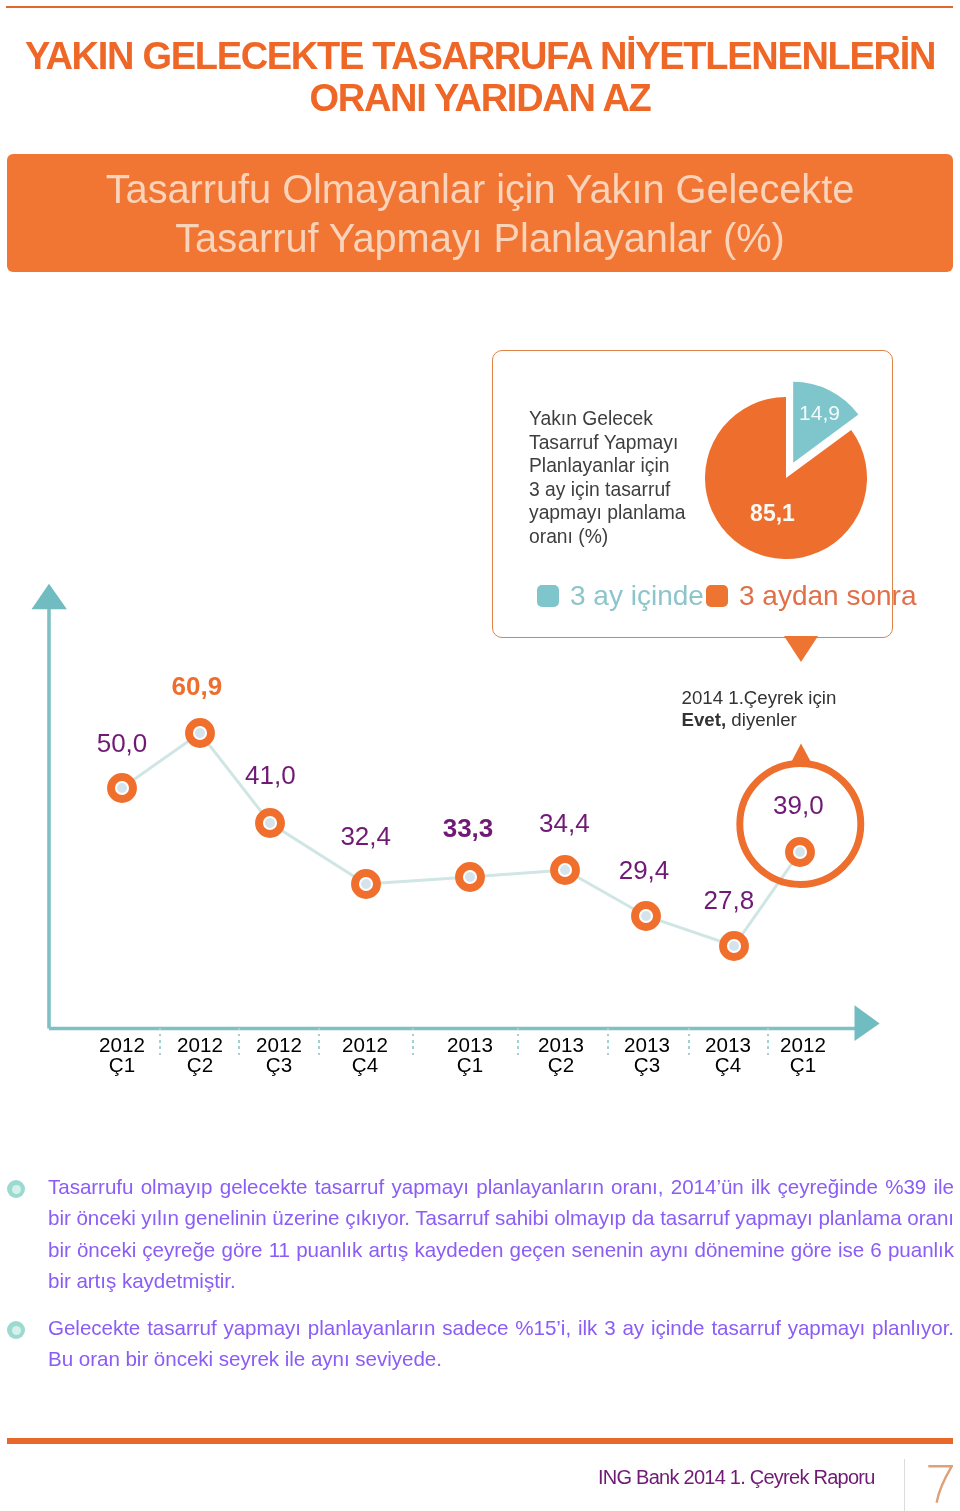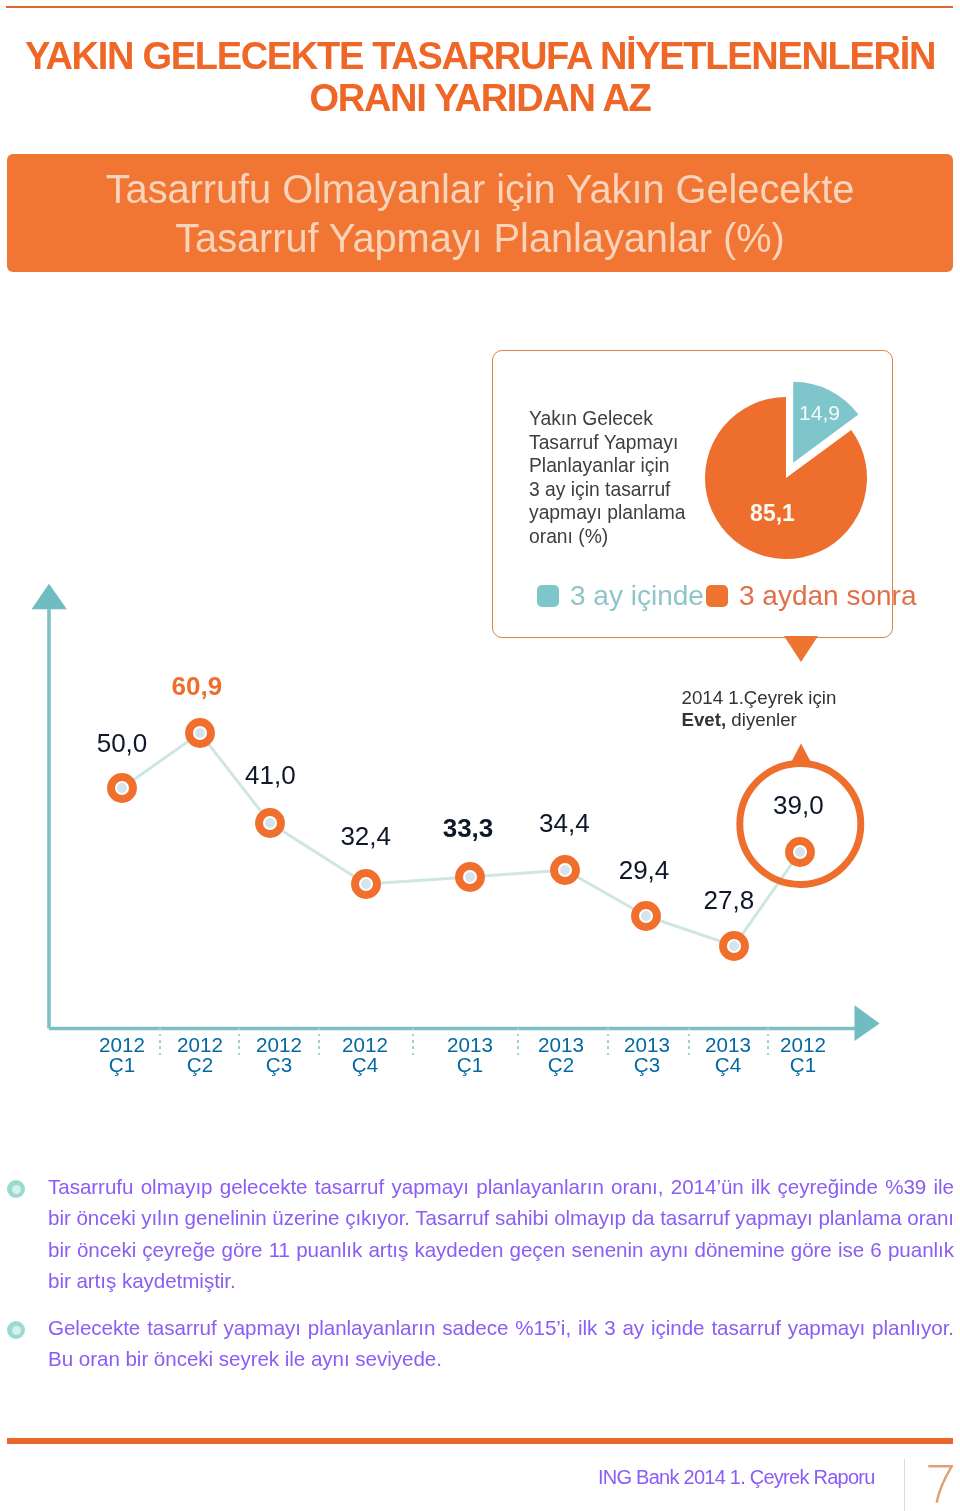--- a/index.html
+++ b/index.html
@@ -27,38 +27,38 @@
              border-left:17px solid transparent; border-right:17px solid transparent;
              border-top:26px solid #ED7431; }
   .callout-text { position:absolute; left:529px; top:407px; width:200px; white-space:pre-line;
              color:#3E3E3E; font-size:19.3px; line-height:23.6px; }
   .lg { position:absolute; display:flex; align-items:center; }
   .lg .sw { width:22px; height:22px; border-radius:5px; display:inline-block; flex:0 0 auto; }
   .lg .lbl { margin-left:11px; font-size:28px; line-height:22px; white-space:nowrap; }
 
   
   .chart { position:absolute; left:0; top:0; width:960px; height:1120px; }
-  .xlab { position:absolute; text-align:center; color:#0369a1; font-size:20.6px; line-height:20.6px; width:70px; }
+  .xlab { position:absolute; text-align:center; color:#000000; font-size:20.6px; line-height:20.6px; width:70px; }
   .dtick { position:absolute; width:2.2px; height:27px; top:1028px; z-index:5;
            background:repeating-linear-gradient(to bottom,#A2D1D4 0,#A2D1D4 2.2px,transparent 2.2px,transparent 6.15px); }
   .note-head { position:absolute; text-align:left; font-size:18.7px; line-height:22.3px; color:#333333; }
-  .vlab { position:absolute; color:#0f172a; font-size:26px; line-height:26px; white-space:nowrap; }
+  .vlab { position:absolute; color:#701a75; font-size:26px; line-height:26px; white-space:nowrap; }
   .vlab.b { color:#ED6E2D; font-weight:bold; }
 
   
   .note { position:absolute; left:48px; width:906px; }
   .bullet { position:absolute; left:-41px; top:9px; width:18px; height:18px; border-radius:50%;
             background:#9BDAD1; }
   .bullet::after { content:""; position:absolute; left:4.5px; top:4.5px; width:9px; height:9px;
             border-radius:50%; background:#D6F0EB; }
   .note-text { display:block; color:#8b5cf6; font-size:20.6px; line-height:31.3px; text-align:justify; letter-spacing:-0.05px; }
 
   
   .footer-rule { position:absolute; left:7px; top:1438px; width:946px; height:6px; background:#E8682B; }
-  .footer-text { position:absolute; left:598px; top:1464px; color:#8b5cf6; font-size:20px; line-height:26px;
+  .footer-text { position:absolute; left:598px; top:1464px; color:#701a75; font-size:20px; line-height:26px;
                  letter-spacing:-0.75px; }
   .footer-div { position:absolute; left:903.5px; top:1459px; width:1px; height:52px; background:#DCDCDC; }
   .footer-page { position:absolute; left:927px; top:1465px; width:26px; height:40px; }
   .footer-page .sr { position:absolute; left:0; top:0; width:0; height:0; overflow:hidden;
                  color:transparent; font-size:1px; }
 </style>
 </head>
 <body>
 
 <div class="page">

